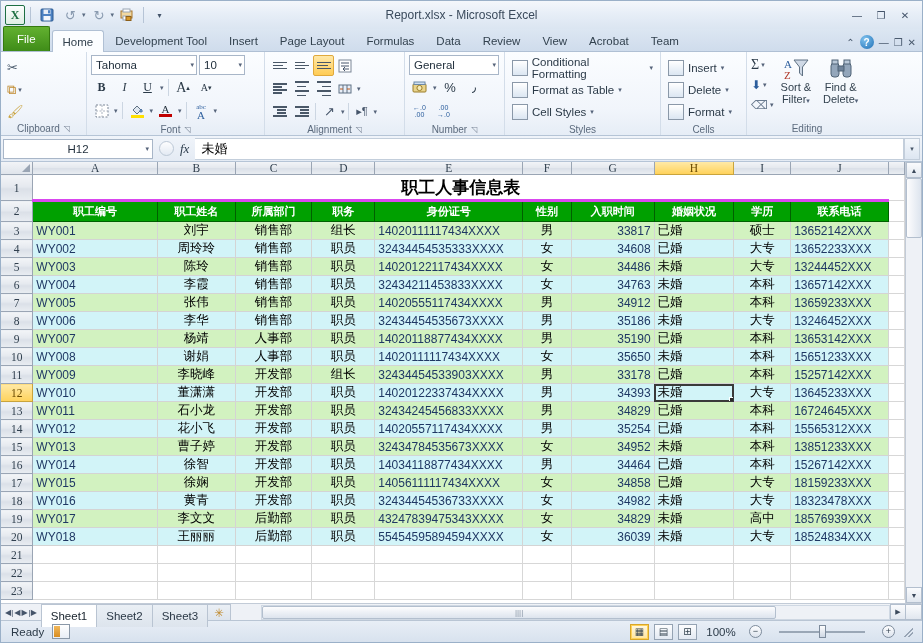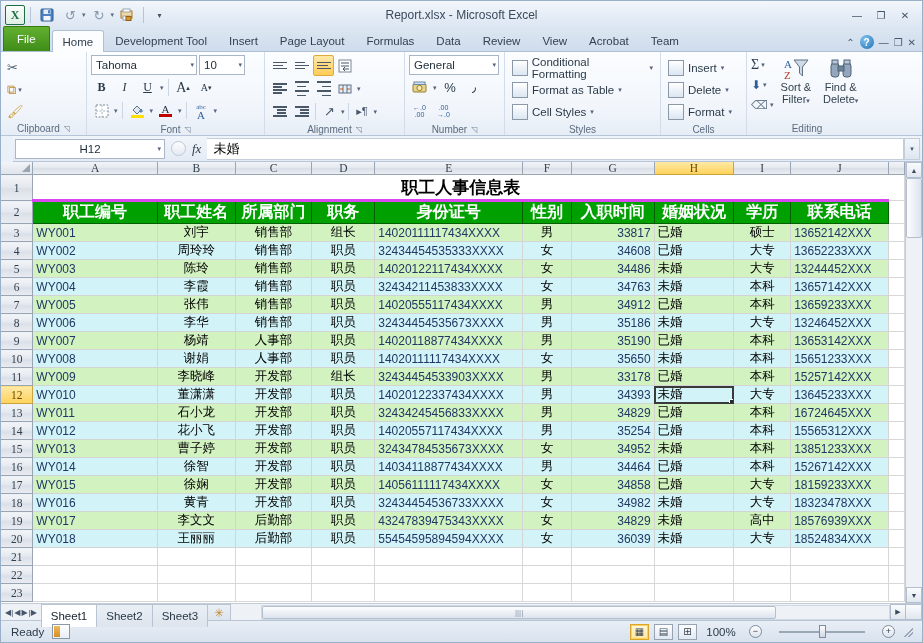--- a/index.html
+++ b/index.html
@@ -142,21 +142,21 @@
 
   .edit-small { display:flex; flex-direction:column; }
   .edit-row { display:flex; align-items:center; height:20px; gap:2px; }
   .ebig { width:48px; display:flex; flex-direction:column; align-items:center; font-size:11px;
           color:#33424f; padding-top:2px; line-height:12px; }
 
   
   .formulabar {
     height:26px; flex:none; display:flex; align-items:center;
     background:linear-gradient(#f0f4fa,#e4ebf4);
-    border-bottom:1px solid #b5c4d6; padding:1px 2px;margin-left:12px;
+    border-bottom:1px solid #b5c4d6; padding:1px 2px;
   }
   .namebox {
     width:150px; height:20px; background:#fff; border:1px solid #a8b6c8;
     display:flex; align-items:center; justify-content:center; position:relative;
     font-size:11.5px; color:#1f2d3a;
   }
   .namebox .nd { position:absolute; right:3px; font-size:7px; color:#55637a; }
   .fx-group { display:flex; align-items:center; gap:6px; padding:0 6px; }
   .circ { width:15px; height:15px; border-radius:50%; border:1px solid #bcc8d6;
           background:linear-gradient(#fdfdfe,#e3eaf3); }
@@ -196,21 +196,21 @@
   td.cell.empty { border-right:1px solid #d7d7d7; border-bottom:1px solid #d7d7d7; }
   .pad { padding:0 3px; display:block; overflow:hidden; text-overflow:clip; }
 
   .title-cell {
     font-size:17px; font-weight:bold; text-align:center; color:#000;
     font-family:"DejaVu Sans", sans-serif; height:26px;
     border-right:1px solid #fff; border-bottom:3px solid #d946ef;
   }
   .hdr-cell {
     background:#00a000; color:#fff; font-weight:bold; text-align:center;
-    font-size:16px; border:1px solid #006000; height:21px;
+    font-size:11px; border:1px solid #006000; height:21px;
     font-family:"DejaVu Sans", sans-serif;
   }
   .band-g { background:#d2f2c0; }
   .band-b { background:#d2f4f8; }
   .c-txt { color:#1f3864; }
   .c-cn  { color:#000; font-family:"DejaVu Sans", sans-serif; font-size:12.5px; }
   .right { text-align:right; }
   .center { text-align:center; }
   .sel-cell { outline:2px solid #3a3a3a; outline-offset:-2px; position:relative; }
   .sel-cell:after {

